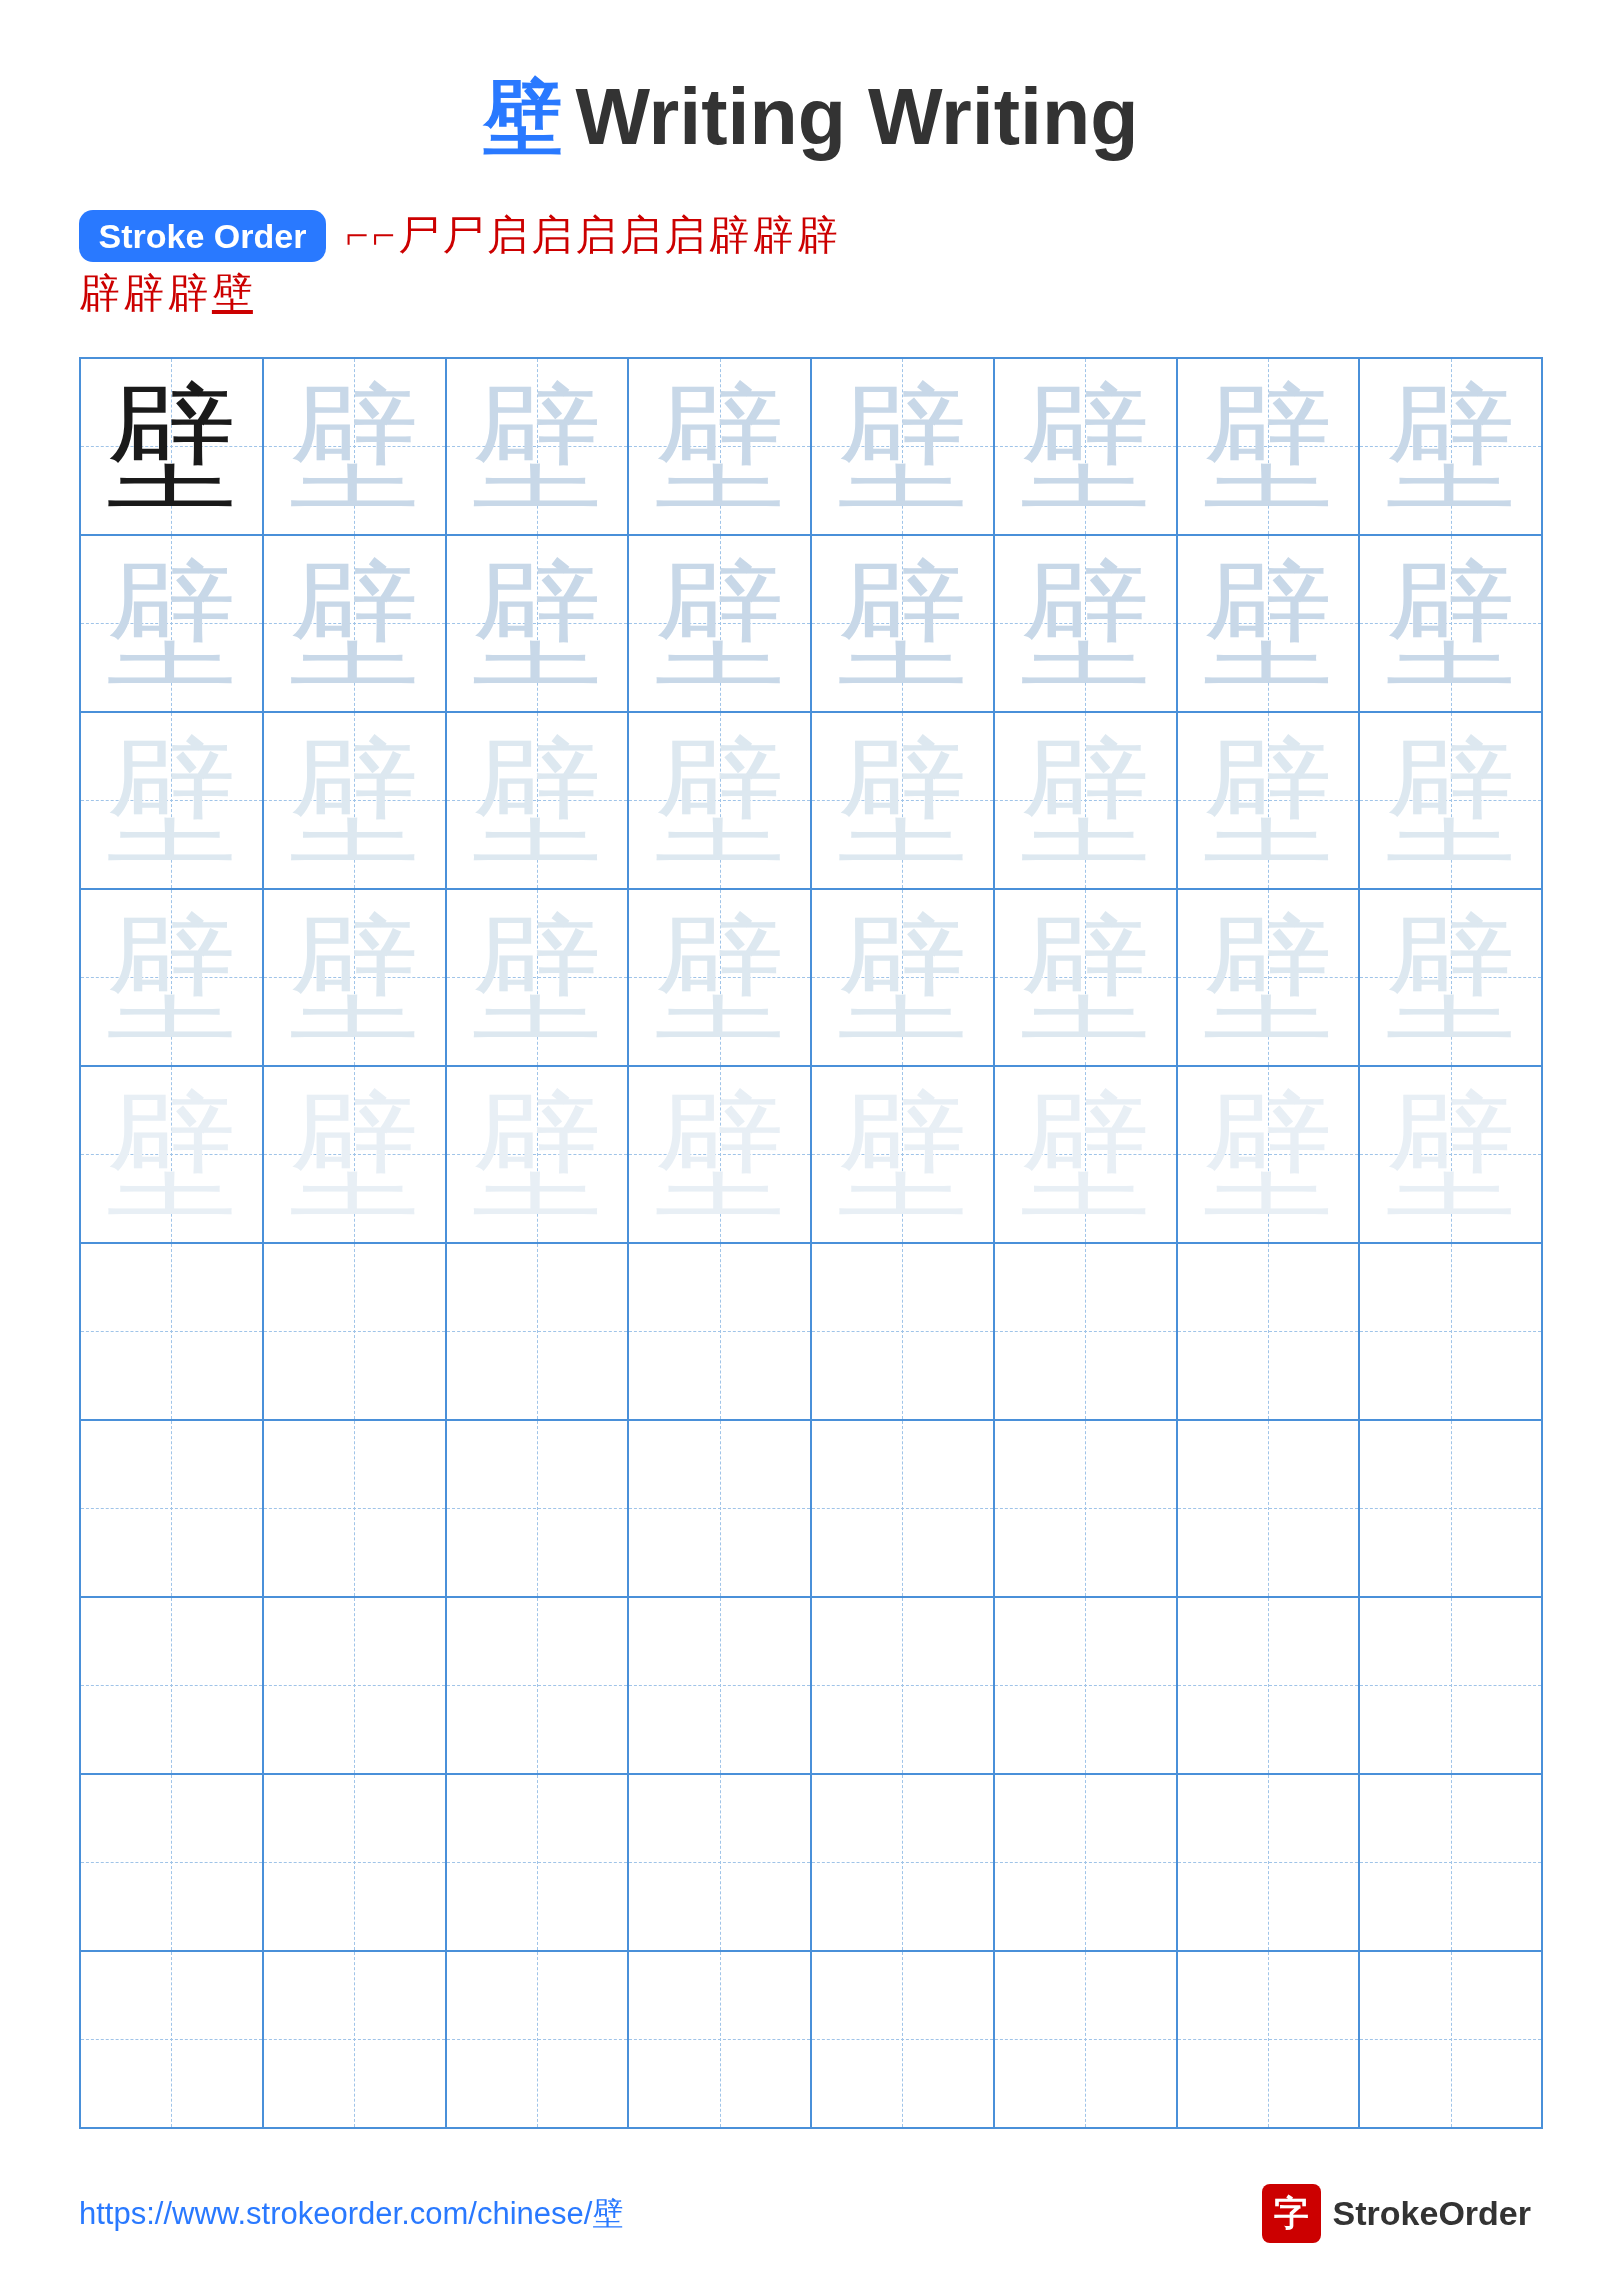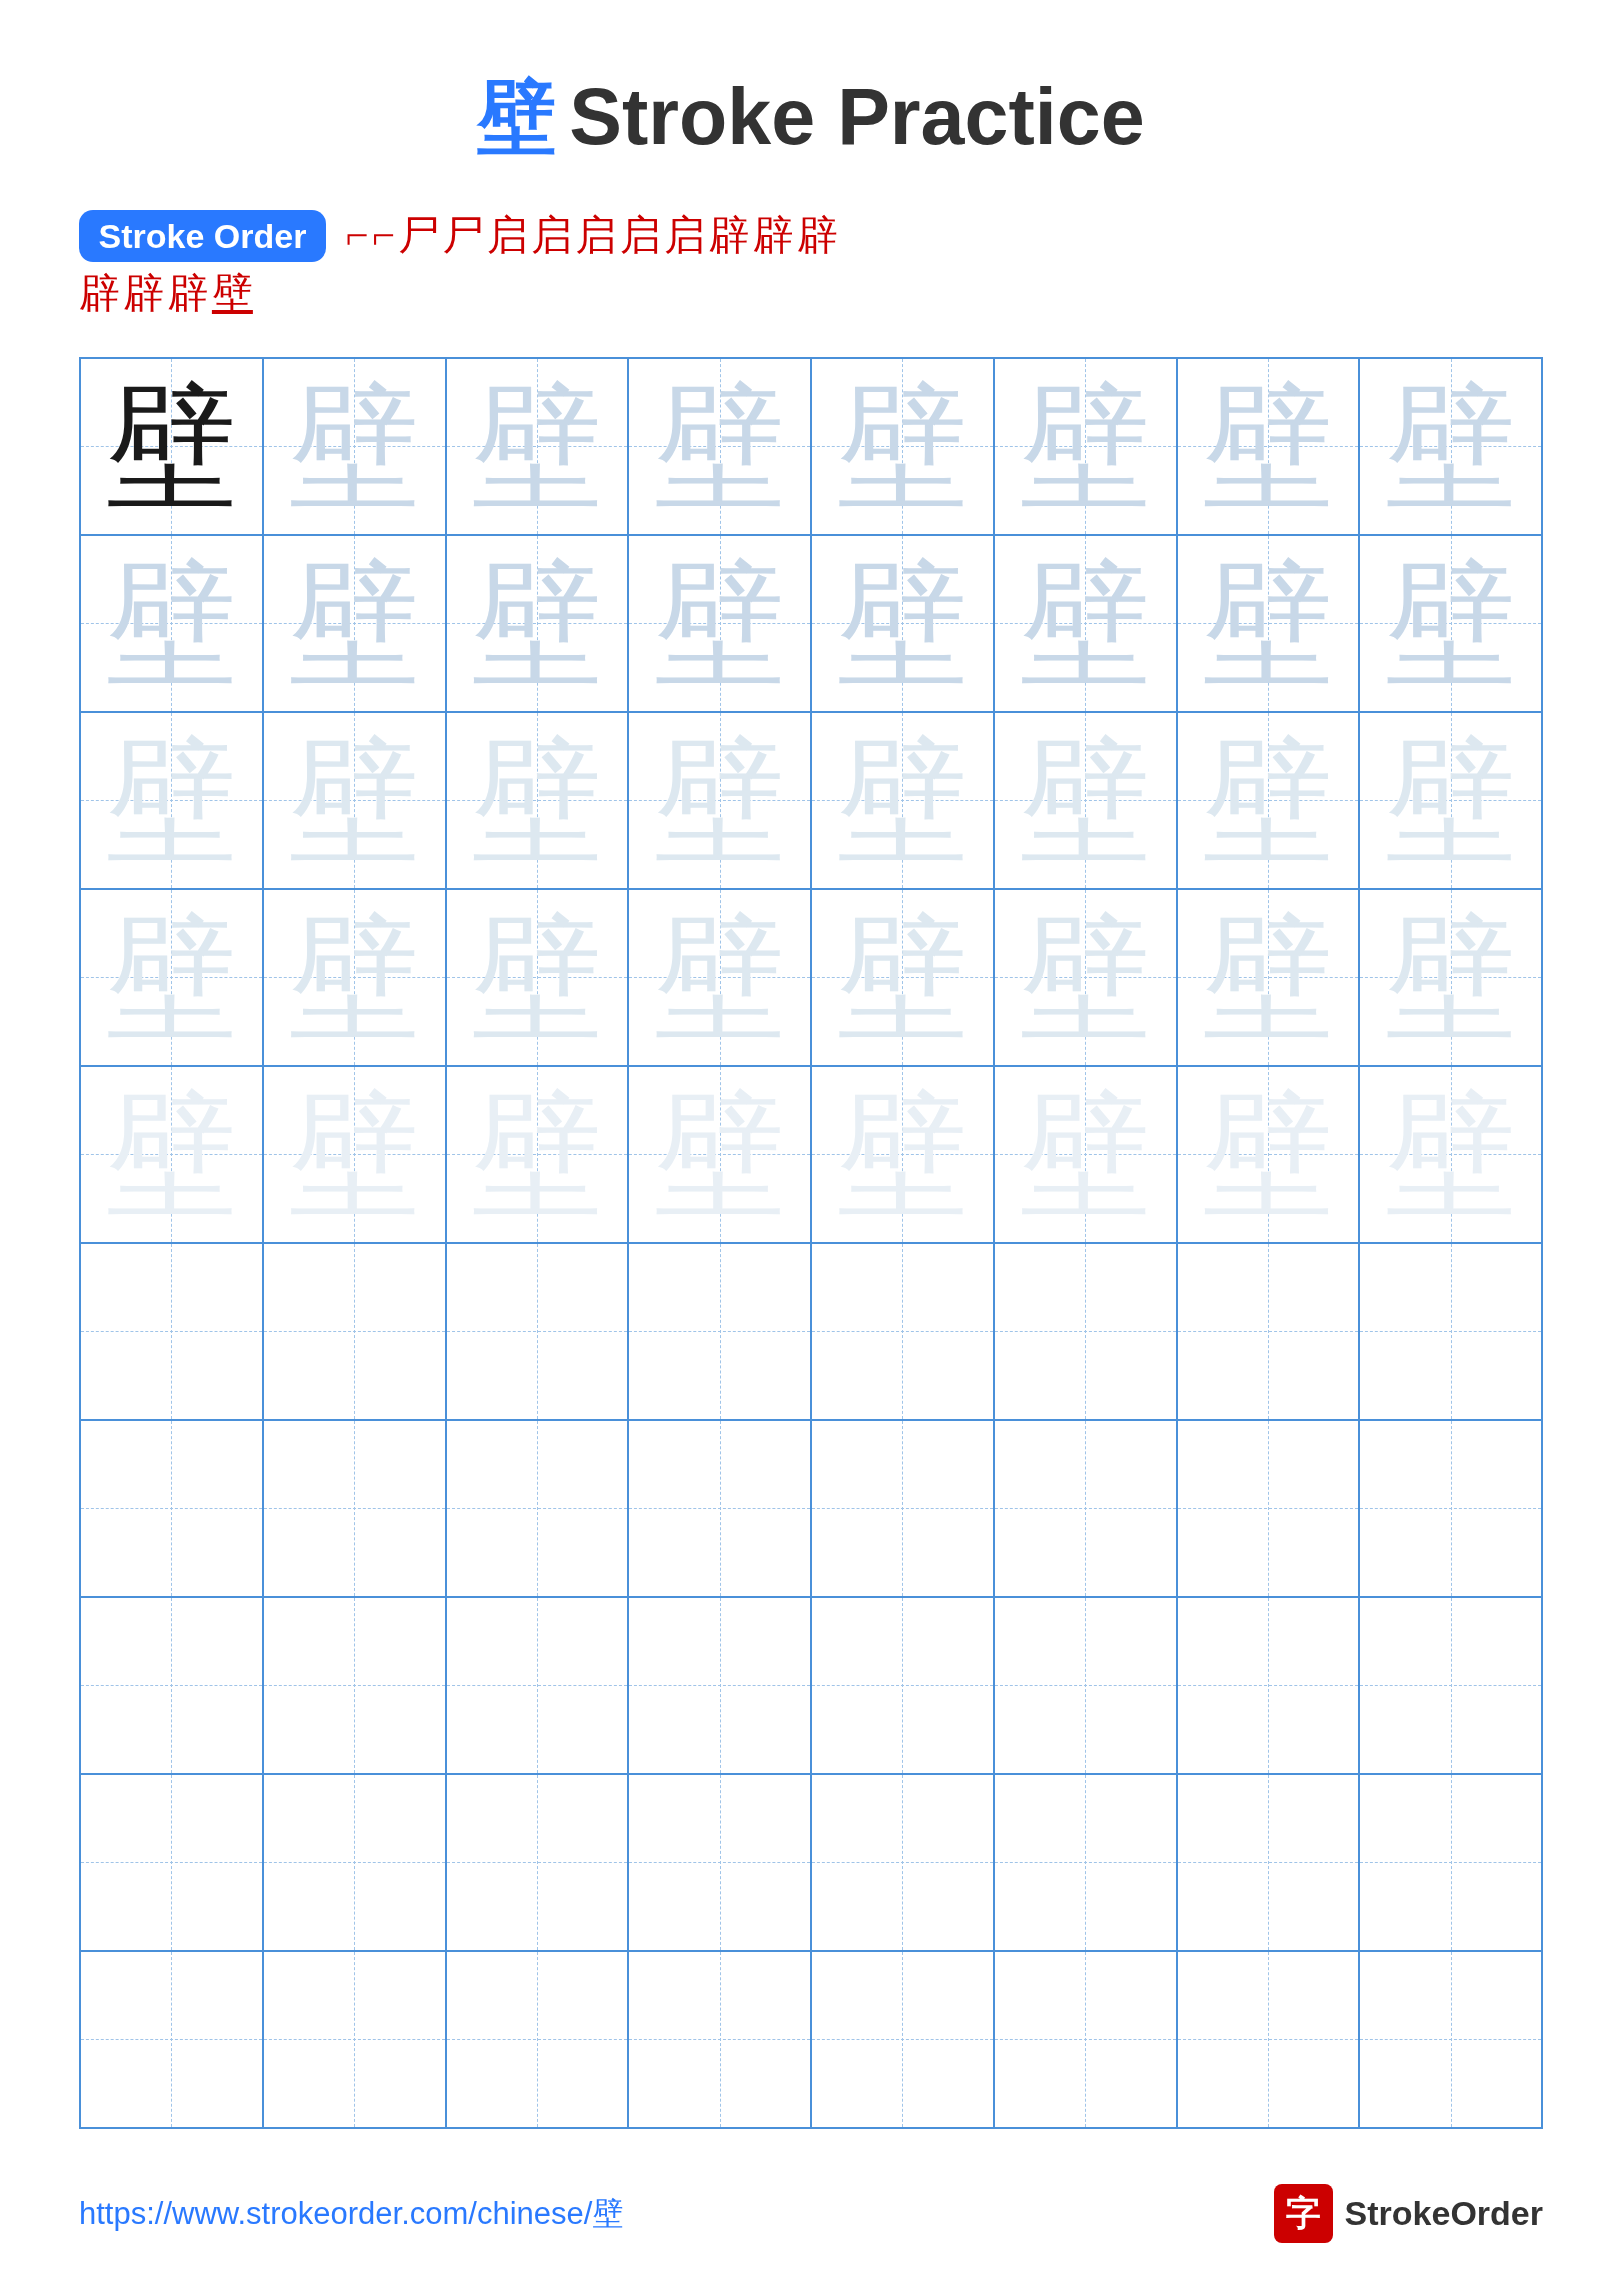--- a/index.html
+++ b/index.html
@@ -131,21 +131,21 @@
 
     .cell-char.very-light {
       color: #e8eff5;
     }
 
     
     .footer {
       position: absolute;
       bottom: 52px;
       left: 0;
-      right: 0;
+      right: 12px;
       display: flex;
       align-items: center;
       justify-content: space-between;
       padding: 0 79px;
     }
 
     .footer-url {
       font-size: 31px;
       color: #2979FF;
     }
@@ -169,21 +169,21 @@
       justify-content: center;
       color: white;
       font-size: 35px;
       font-family: 'KaiTi', 'STKaiti', serif;
     }
   </style>
 </head>
 <body>
 
 <div class="page-title">
-  <span class="char">壁</span><span>Stroke Practice</span>
+  <span class="char">壁</span><span>Writing Writing</span>
 </div>
 
 <div class="stroke-order-section">
   <div class="stroke-order-row">
     <div class="stroke-order-badge">Stroke Order</div>
     <div class="stroke-chars">
 
       <span class="stroke-char">⌐</span>
       <span class="stroke-char">⌐</span>
       <span class="stroke-char">尸</span>

